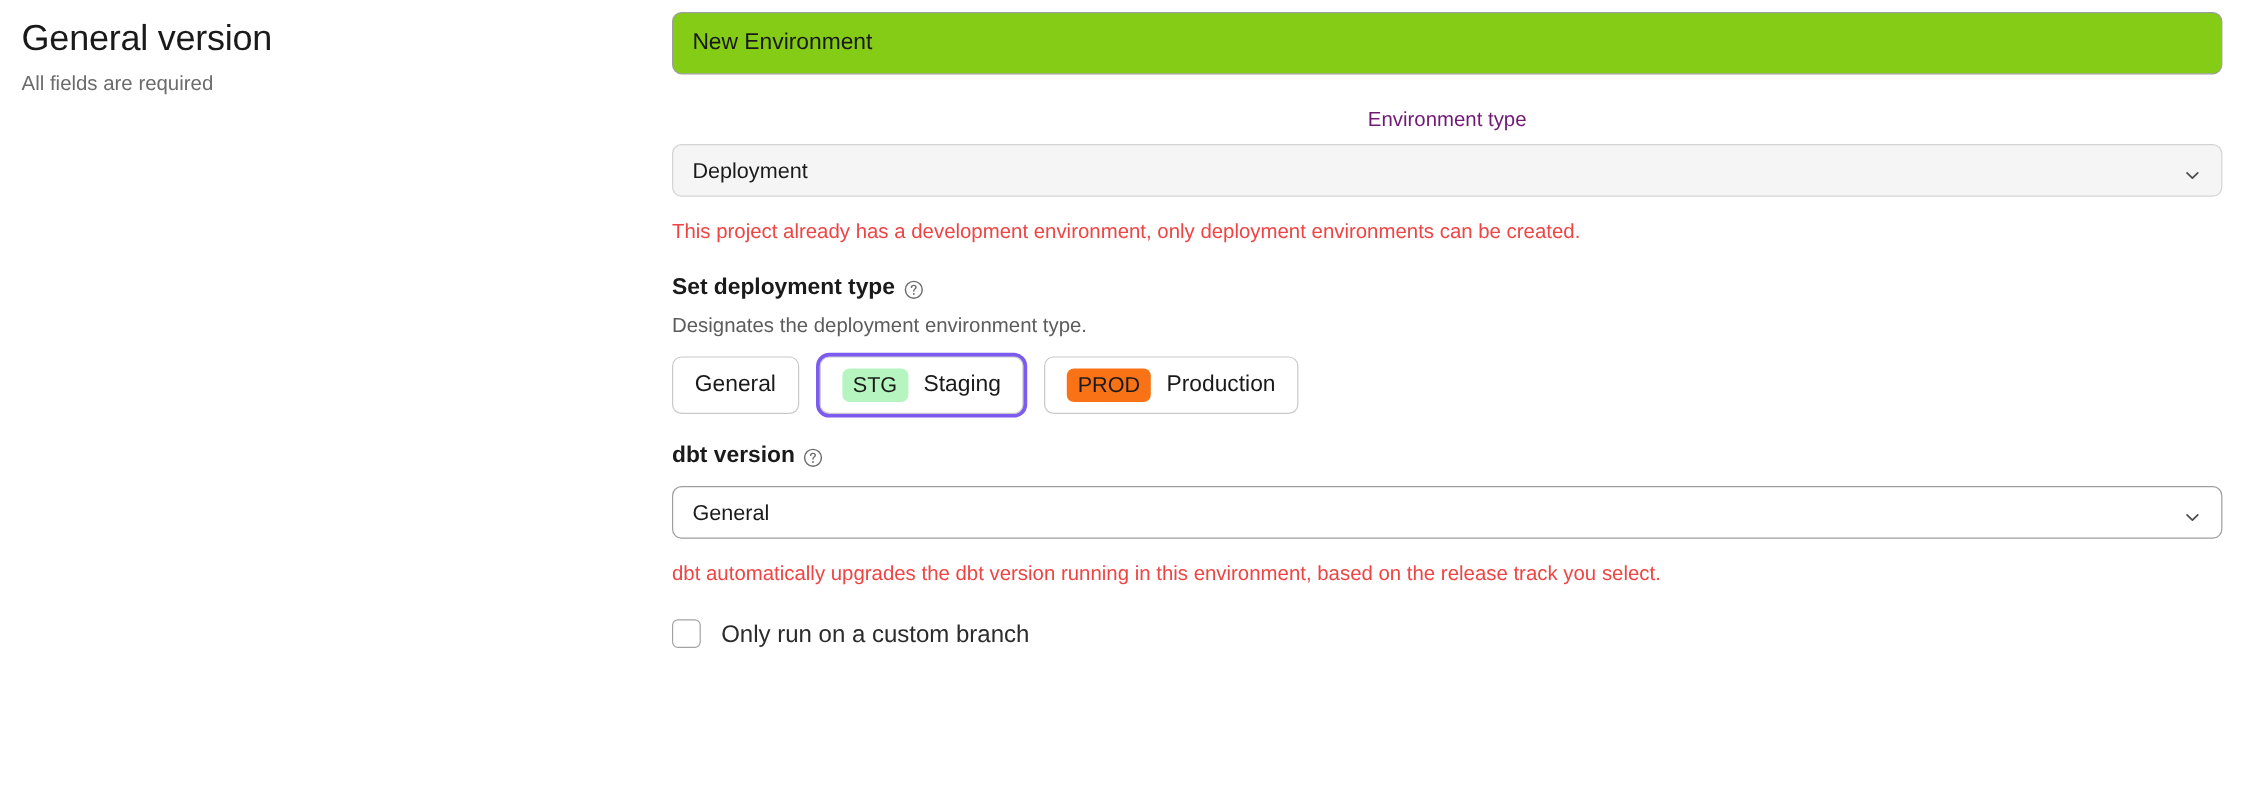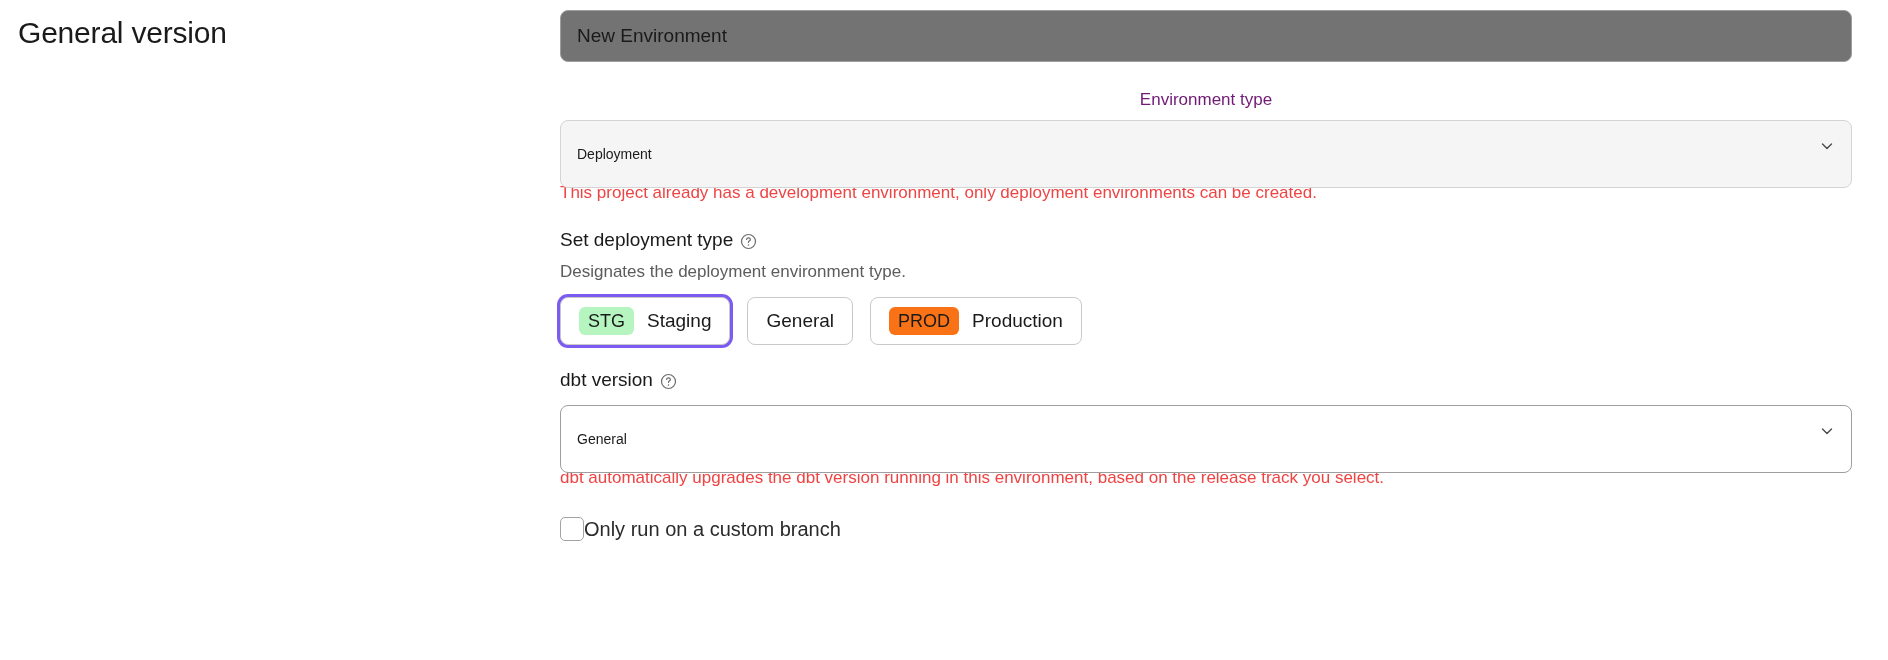--- a/index.html
+++ b/index.html
@@ -63,41 +63,41 @@
   .field-label.disabled {
     color: #701a75;
     text-align: center;
   }
 
   .text-input {
     width: 1292px;
     height: 52px;
     border: 1px solid #9e9e9e;
     border-radius: 8px;
-    background: #737373;
+    background: #84cc16;
     font-family: "Liberation Sans", sans-serif;
     font-size: 19px;
     color: #1a1a1a;
     padding: 0 16px;
     outline: none;
     display: block;
   }
 
   .select-wrap {
     position: relative;
     width: 1292px;
     height: 52px;
   }
   .select-box {
     width: 1292px;
-    height: 68px;
+    height: 44px;
     border: 1px solid #d4d4d4;
     border-radius: 8px;
     background: #f5f5f5;
-    font-size: 14px;
+    font-size: 18px;
     color: #1a1a1a;
     display: flex;
     align-items: center;
     padding: 0 16px;
   }
   .select-box.enabled {
     background: #ffffff;
     border-color: #9e9e9e;
   }
   .chevron {
@@ -117,21 +117,21 @@
   .helper-text {
     font-size: 17px;
     line-height: 24px;
     color: #ef4444;
     margin: 9px 0 0 0;
   }
 
   .section-head {
     font-size: 19px;
     line-height: 26px;
-    font-weight: 400;
+    font-weight: 700;
     color: #1a1a1a;
     display: flex;
     align-items: center;
     gap: 7px;
   }
   .help-icon {
     display: inline-flex;
     align-items: center;
     justify-content: center;
     width: 17px;
@@ -186,21 +186,21 @@
     color: #1a1a1a;
     line-height: 1;
   }
   .seg-badge.stg { background: #b6f5c0; }
   .seg-badge.prod { background: #f97316; }
   .seg-label { white-space: nowrap; }
 
   
   .check-row {
     display: flex;
-    align-items: center;
+    gap: 17px;
     margin-top: 26px;
   }
   .checkbox {
     width: 24px;
     height: 24px;
     border: 1px solid #a3a3a3;
     border-radius: 5px;
     background: #ffffff;
     flex: 0 0 auto;
     cursor: pointer;
@@ -216,20 +216,21 @@
   .gap-26 { height: 26px; }
   .gap-12 { height: 12px; }
 </style>
 </head>
 <body>
 
 <div class="page">
 
   <div class="left-col">
     <h1 class="page-title">General version</h1>
+    <p class="page-subtitle">All fields are required</p>
   </div>
 
   <div class="form-col">
 
     <div>
       <input class="text-input" type="text" value="New Environment" style="">
     </div>
 
     <div class="gap-26"></div>
 
@@ -256,27 +257,27 @@
             <circle cx="8.5" cy="8.5" r="7" stroke="#6b6b6b" stroke-width="1.2"></circle>
             <path d="M6.6 6.5c0-1 0.85-1.7 1.9-1.7s1.85 0.65 1.85 1.6c0 0.85-0.5 1.25-1.15 1.65-0.55 0.35-0.7 0.6-0.7 1.15v0.25" stroke="#6b6b6b" stroke-width="1.2" stroke-linecap="round" fill="none"></path>
             <circle cx="8.5" cy="12" r="0.75" fill="#6b6b6b"></circle>
           </svg>
         </span>
       </div>
       <p class="section-sub">Designates the deployment environment type.</p>
 
       <div class="segmented">
 
+        <button class="seg-btn">
+          <span class="seg-label">General</span>
+        </button>
+
         <button class="seg-btn selected">
           <span class="seg-badge stg">STG</span>
           <span class="seg-label">Staging</span>
-        </button>
-
-        <button class="seg-btn">
-          <span class="seg-label">General</span>
         </button>
 
         <button class="seg-btn">
           <span class="seg-badge prod">PROD</span>
           <span class="seg-label">Production</span>
         </button>
 
       </div>
     </div>
 

